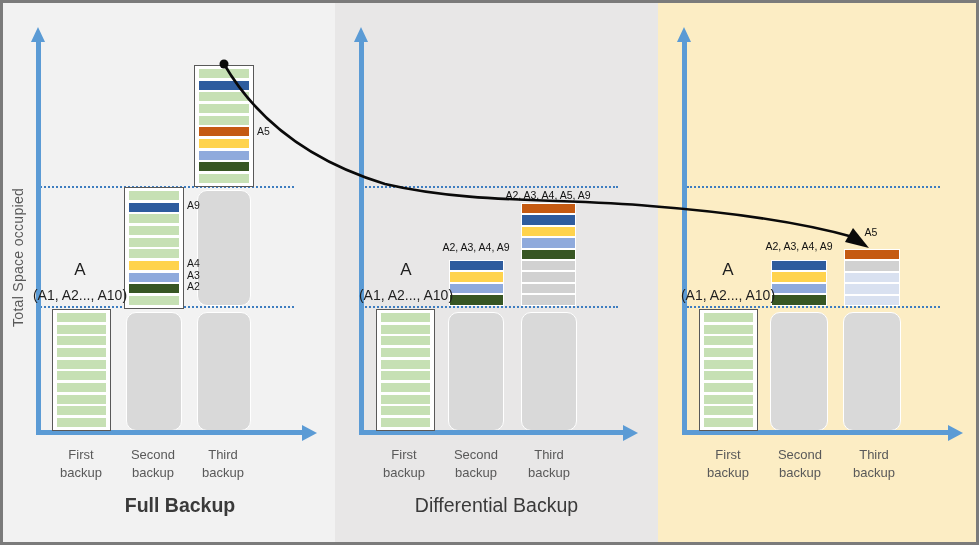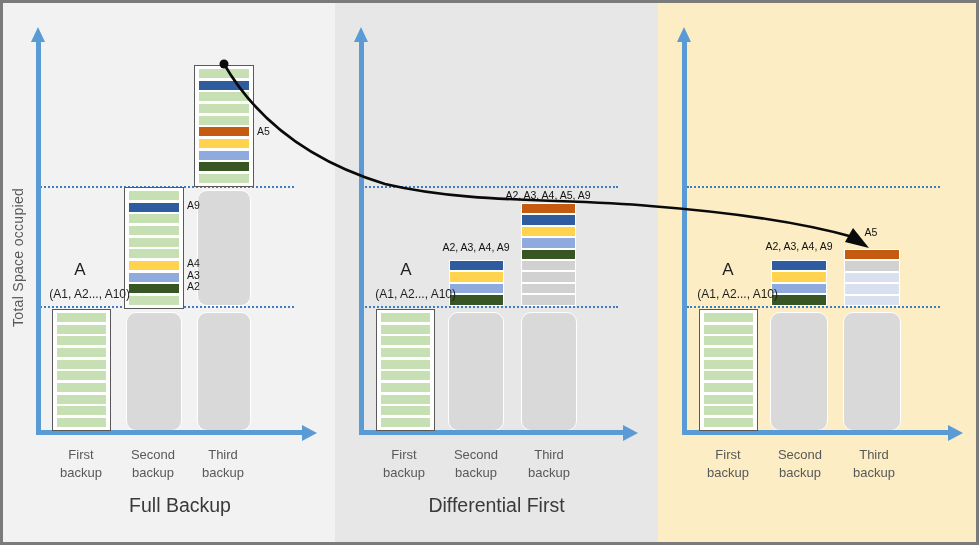--- a/index.html
+++ b/index.html
@@ -30,21 +30,21 @@
   .stack .stripe { height:11.4px; border:1.2px solid #ffffff; box-sizing:border-box; }
 
   
   .ph { position:absolute; border-radius:10px; border:1.5px solid #ffffff; box-sizing:border-box; z-index:2; }
 
   
   .axis-label { position:absolute; left:10px; top:150px; height:215px; width:20px;
      writing-mode:vertical-rl; transform:rotate(180deg); text-align:center;
      font-size:14px; color:#595959; z-index:4; letter-spacing:.3px; }
   .a-label { position:absolute; width:70px; text-align:center; font-size:17px; color:#1f1f1f; z-index:5; }
-  .a-sub { position:absolute; width:100px; text-align:right; font-size:12px; color:#1f1f1f; z-index:5; }
+  .a-sub { position:absolute; width:100px; text-align:center; font-size:14px; color:#1f1f1f; z-index:5; }
   .side-label { position:absolute; font-size:10.5px; color:#1a1a1a; line-height:11px; z-index:5; }
   .stack-label { position:absolute; text-align:center; font-size:10.5px; color:#111111; z-index:5; }
   .col-label { position:absolute; top:446px; width:70px; text-align:center; font-size:13px;
      line-height:17.5px; color:#595959; z-index:4; }
   .panel-title { position:absolute; top:494px; text-align:center; font-size:19.5px; color:#3a3a3a; z-index:4; }
 
   #curve-overlay { position:absolute; left:0; top:0; z-index:40; pointer-events:none; }
 </style>
 </head>
 <body>
@@ -109,21 +109,21 @@
     <div class="side-label" style="left:187px; top:200px;">A9</div>
     <div class="side-label" style="left:187px; top:258px;text-align:center;">A4</div>
     <div class="side-label" style="left:187px; top:270px;">A3</div>
     <div class="side-label" style="left:187px; top:281px;">A2</div>
     <div class="side-label" style="left:257px; top:126px;">A5</div>
 
     <div class="col-label" style="left:46px;">First backup</div>
     <div class="col-label" style="left:118px;">Second backup</div>
     <div class="col-label" style="left:188px;">Third backup</div>
 
-    <div class="panel-title" style="left:40px; width:280px;">Full Backup</div>
+    <div class="panel-title" style="left:40px; width:280px;font-weight:bold;">Full Backup</div>
   </div>
 
   <div class="panel" style="left: 335px; width: 323px; background: rgb(232, 231, 231);">
     <div class="vaxis" style="left:24px;"></div>
     <div class="vaxis-arrow" style="left:18.5px;"></div>
     <div class="haxis" style="left:24px; width:264px;"></div>
     <div class="haxis-arrow" style="left:288px;"></div>
 
     <div class="dotted" style="left:27px; top:186px; width:256px;"></div>
     <div class="dotted" style="left:27px; top:306px; width:256px;"></div>
@@ -165,21 +165,21 @@
     <div class="a-label" style="left:36px; top:260px;">A</div>
     <div class="a-sub" style="left:21px; top:287px;">(A1, A2..., A10)</div>
 
     <div class="stack-label" style="left:86px; top:241px; width:110px;">A2, A3, A4, A9</div>
     <div class="stack-label" style="left:153px; top:189px; width:120px;">A2, A3, A4, A5, A9</div>
 
     <div class="col-label" style="left:34px;">First backup</div>
     <div class="col-label" style="left:106px;">Second backup</div>
     <div class="col-label" style="left:179px;">Third backup</div>
 
-    <div class="panel-title" style="left:15px; width:293px;">Differential First</div>
+    <div class="panel-title" style="left:15px; width:293px;">Differential Backup</div>
   </div>
 
   <div class="panel" style="left: 658px; width: 321px; background: rgb(252, 237, 196);">
     <div class="vaxis" style="left:24px;"></div>
     <div class="vaxis-arrow" style="left:18.5px;"></div>
     <div class="haxis" style="left:24px; width:266px;"></div>
     <div class="haxis-arrow" style="left:290px;"></div>
 
     <div class="dotted" style="left:29px; top:186px; width:253px;"></div>
     <div class="dotted" style="left:29px; top:306px; width:253px;"></div>

